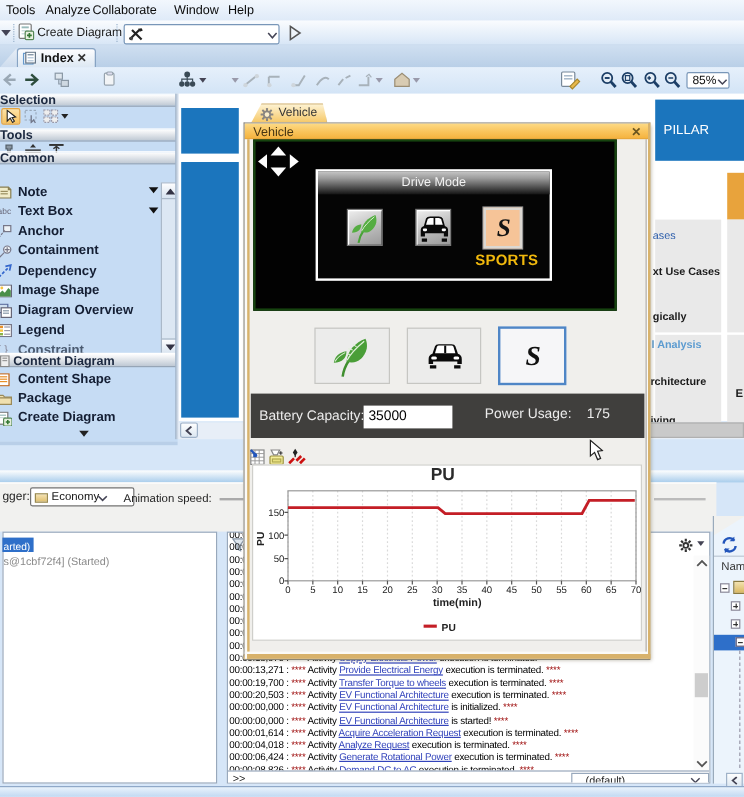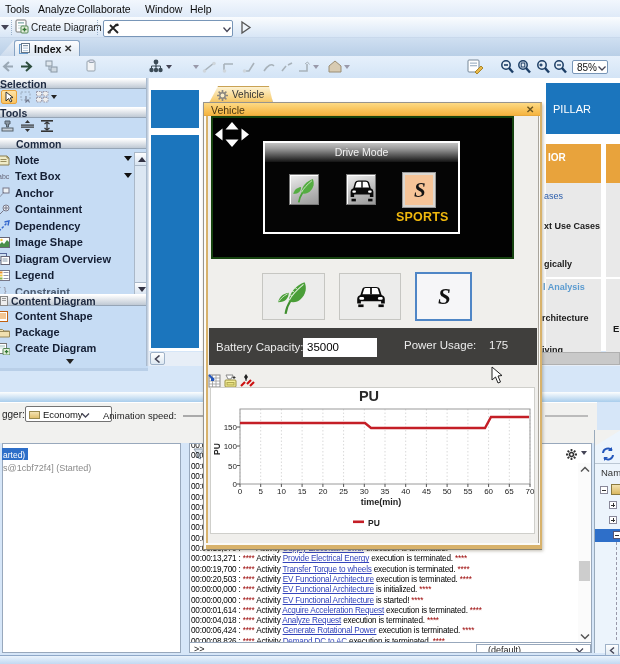--- a/index.html
+++ b/index.html
@@ -212,21 +212,21 @@
       <path d="M7.5 0 L10 3 H5 Z" fill="#333"></path>
       <path d="M7.5 12 L5 9 H10 Z" fill="#333"></path>
       <rect x="1" y="4.5" width="13" height="1.2" fill="#333"></rect>
       <rect x="1" y="6.5" width="13" height="1.2" fill="#333"></rect>
     </svg>
  <svg class="abs" style="left:40px;top:42px" width="14" height="12">
       <rect x="1" y="0" width="12" height="1.6" fill="#333"></rect>
       <rect x="1" y="10.4" width="12" height="1.6" fill="#333"></rect>
       <path d="M7 2 v8 M4.5 4 L7 2 L9.5 4 M4.5 8 L7 10 L9.5 8" stroke="#333" stroke-width="1.2" fill="none"></path>
     </svg>
- <div class="phead" style="top:60px;padding-left:16px;">Common</div>
+ <div class="phead" style="top:48px;">Common</div>
  <div class="prow" style="top:75.5px">Note</div>
  <div class="prow" style="top:92px">Text Box</div>
  <div class="prow" style="top:108.5px">Anchor</div>
  <div class="prow" style="top:125px">Containment</div>
  <div class="prow" style="top:141.5px">Dependency</div>
  <div class="prow" style="top:158px">Image Shape</div>
  <div class="prow" style="top:174.5px">Diagram Overview</div>
  <div class="prow" style="top:191px">Legend</div>
  <div class="prow" style="top:207.5px;color:#4a5a70;">Constraint</div>
  <svg class="abs" style="left:-2px;top:77px" width="12" height="11">
@@ -311,23 +311,20 @@
     </svg>
  <div class="abs" style="left:66px;top:281px;border-left:4.5px solid transparent;border-right:4.5px solid transparent;border-top:5.5px solid #222;"></div>
 </div>
 <div class="abs" style="left:0;top:368px;width:148px;height:3px;background:#b9cfe8;"></div>
 <div class="abs" style="left:146px;top:78px;width:3px;height:288px;background:linear-gradient(90deg,#9db0c6,#e8eef6);"></div>
 <div class="abs" id="canvas">
  <div class="abs" style="left:2px;top:12px;width:48px;height:38px;background:#1b75bd;"></div>
  <div class="abs" style="left:2px;top:57px;width:48px;height:213px;background:#1b75bd;"></div>
  <div class="abs" style="left:397px;top:5px;width:74px;height:51px;background:#1b75bd;color:#fff;font-weight:normal;font-size:11px;">
       <span style="position:absolute;left:7px;top:20px;">PILLAR</span>
-    </div>
- <div class="abs" style="left:397px;top:66px;width:55px;height:39px;background:#e8a33c;color:#fff;font-weight:bold;font-size:10px;">
-      <span style="position:absolute;left:2px;top:8px;">IOR</span>
     </div>
  <div class="abs" style="left:457px;top:66px;width:14px;height:39px;background:#e8a33c;"></div>
  <div class="abs" style="left:397px;top:105px;width:55px;height:94px;background:#e9e9e9;"></div>
  <div class="abs" style="left:397px;top:201px;width:55px;height:73px;background:#e9e9e9;"></div>
  <div class="abs" style="left:457px;top:105px;width:14px;height:94px;background:#e9e9e9;"></div>
  <div class="abs" style="left:457px;top:201px;width:14px;height:73px;background:#e9e9e9;"></div>
  <div class="abs" style="left:395px;top:113px;font-size:9px;font-weight:normal;color:#2b5dab;">ases</div>
  <div class="abs" style="left:395px;top:143px;font-size:9px;font-weight:bold;color:#1a1a1a;">xt Use Cases</div>
  <div class="abs" style="left:395px;top:181px;font-size:9px;font-weight:bold;color:#1a1a1a;">gically</div>
  <div class="abs" style="left:394px;top:204px;font-size:9px;font-weight:bold;color:#5b9bd0;">l Analysis</div>

